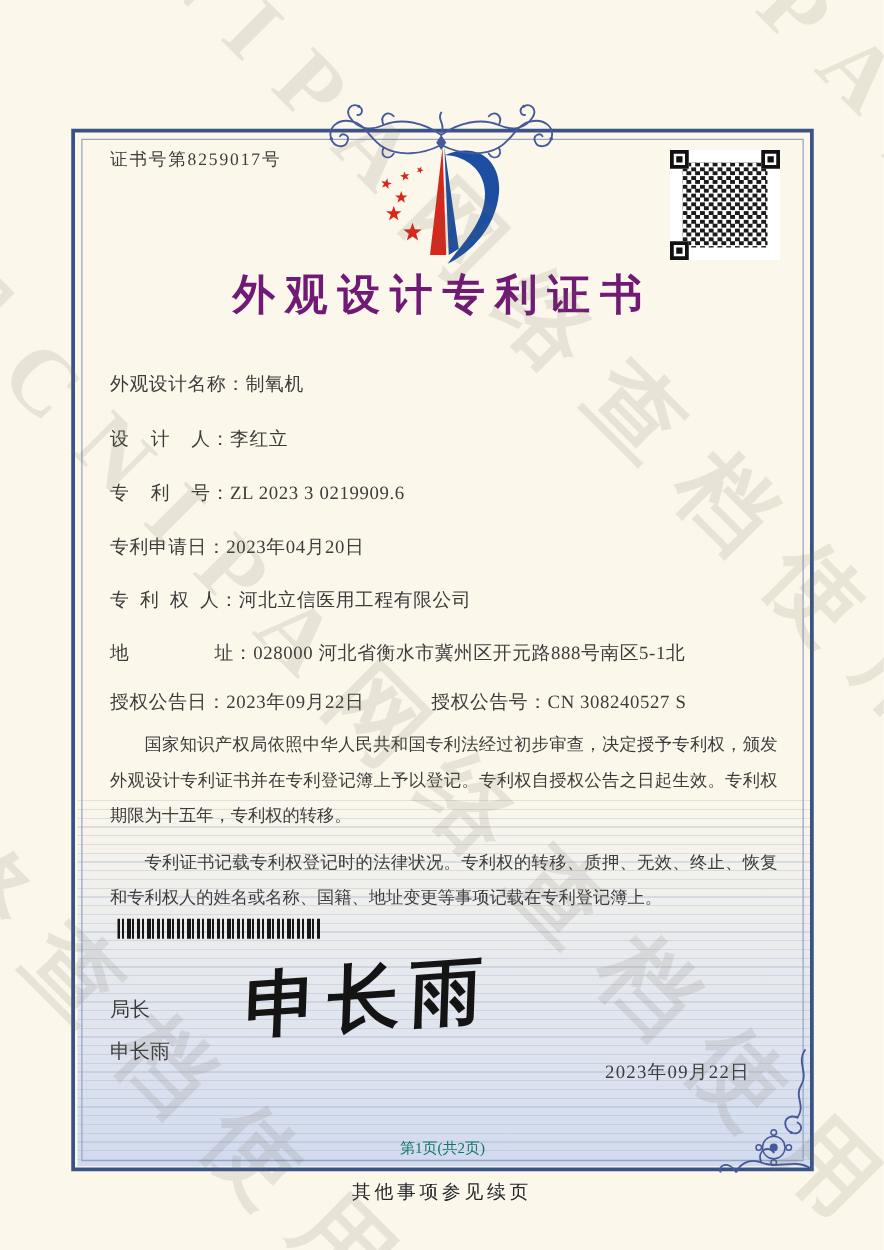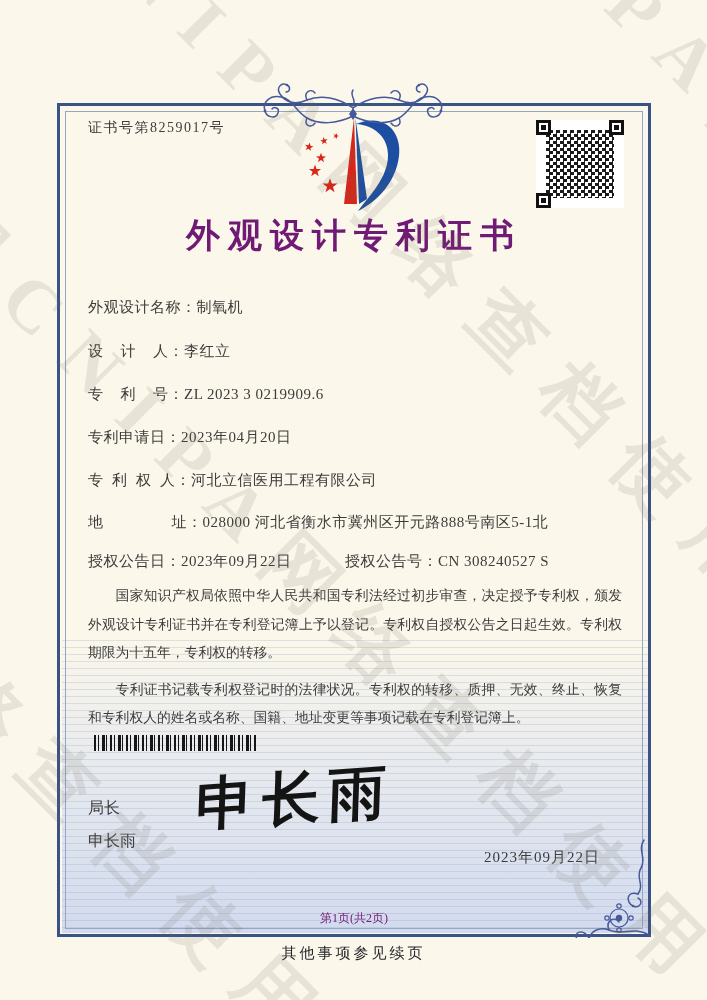--- a/index.html
+++ b/index.html
@@ -63,21 +63,21 @@
   
   .barcode{position:absolute;left:94px;top:735px;width:162px;height:16px;z-index:5;
     background:repeating-linear-gradient(90deg,#161616 0 2px,rgba(0,0,0,0) 2px 4px,#161616 4px 5px,rgba(0,0,0,0) 5px 8px,#161616 8px 11px,rgba(0,0,0,0) 11px 12px,#161616 12px 13px,rgba(0,0,0,0) 13px 16px);}
 
   
   .sig-title{position:absolute;left:88px;top:798px;font-size:16px;z-index:5;font-family:Liberation Mono, monospace;}
   .sig-name{position:absolute;left:88px;top:831px;font-size:16px;z-index:5;font-family:"Liberation Sans","DejaVu Sans",sans-serif;}
   .autograph{position:absolute;left:196px;top:760px;font-size:58px;font-weight:700;
     letter-spacing:8px;color:#141414;transform:rotate(-4deg) skewX(-6deg);z-index:5;}
   .issue-date{position:absolute;left:484px;top:848px;font-size:15px;letter-spacing:1px;z-index:5;}
-  .page-note{position:absolute;left:57px;top:910px;width:594px;text-align:center;font-size:12px;color:#701a75;z-index:5;}
+  .page-note{position:absolute;left:57px;top:910px;width:594px;text-align:center;font-size:12px;color:#0f766e;z-index:5;}
   .cont-note{position:absolute;left:0;top:944px;width:707px;text-align:center;
     font-size:15px;letter-spacing:3px;color:#26262a;z-index:5;}
 </style>
 </head>
 <body>
 
 <div class="page">
 
   <div class="wm-layer">
     <div class="wm-line"><span>仅限CNIPA网络查档使用</span></div>

